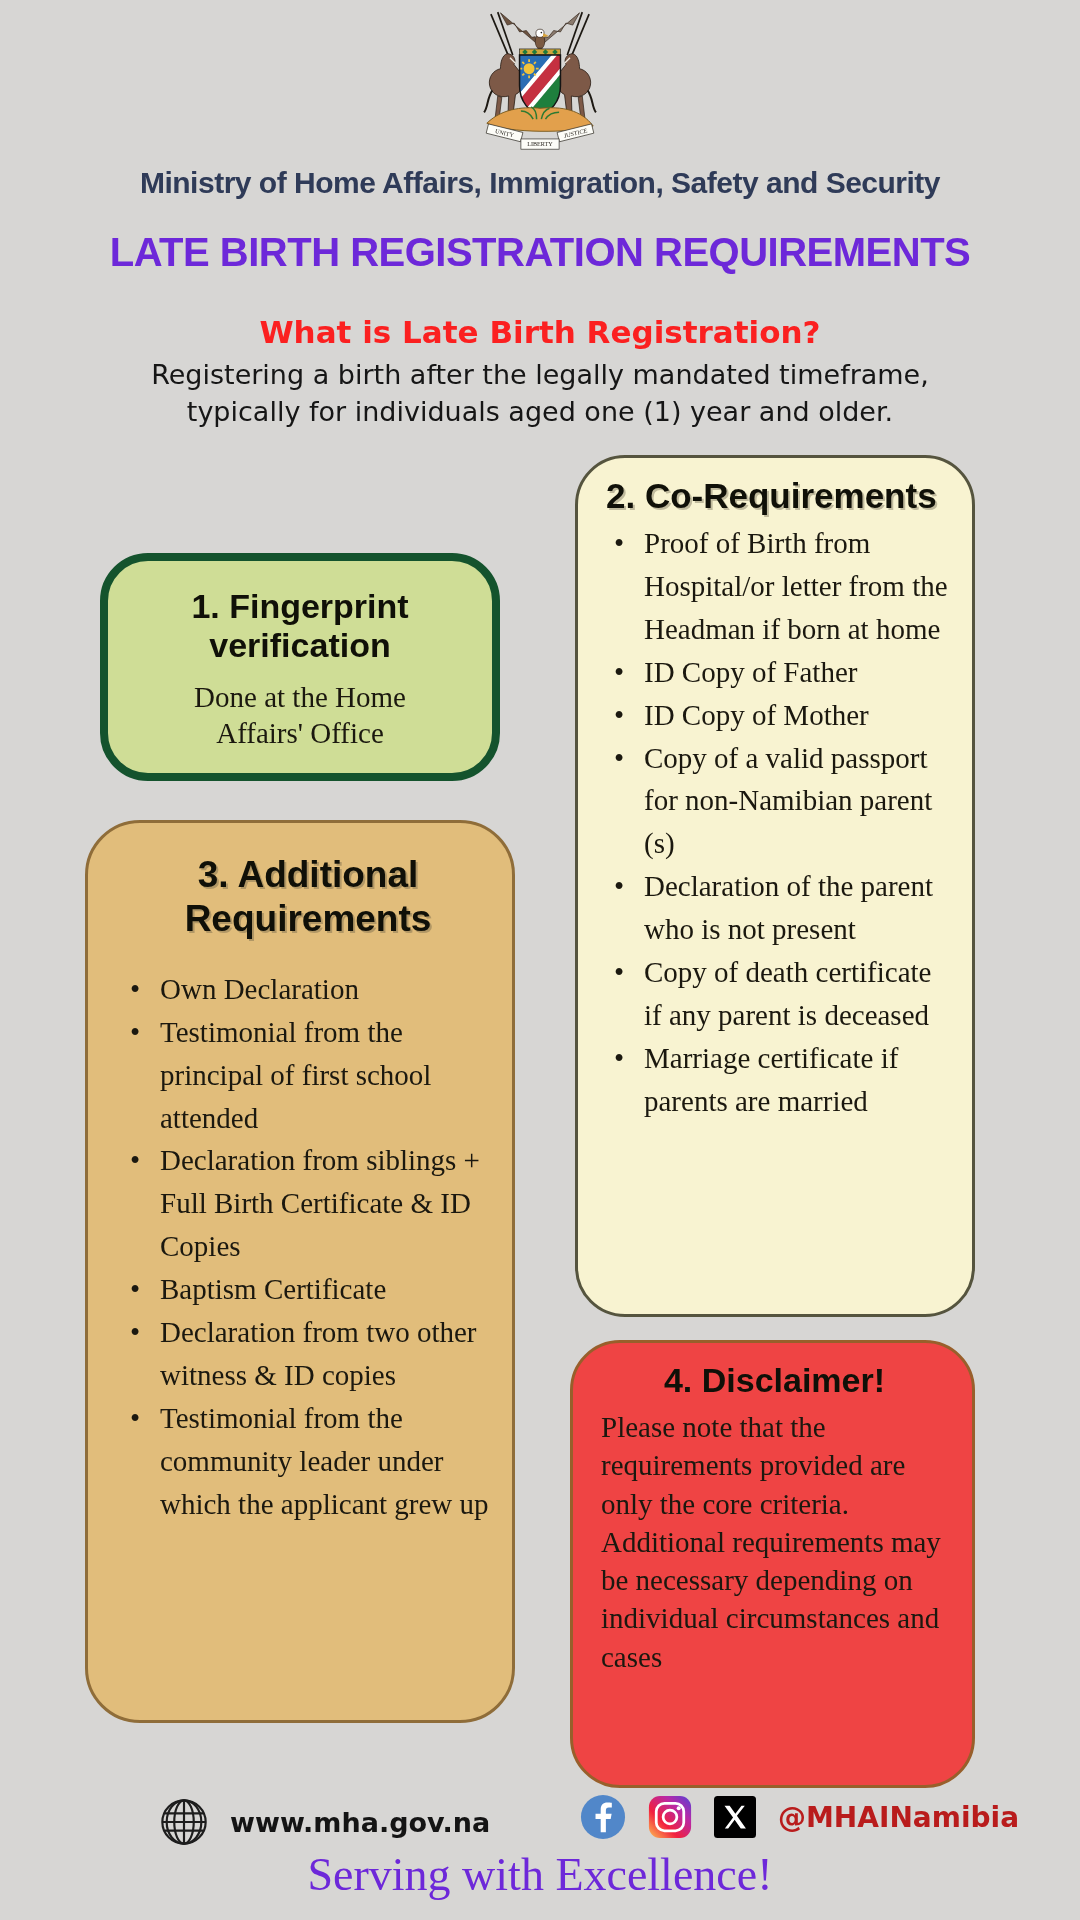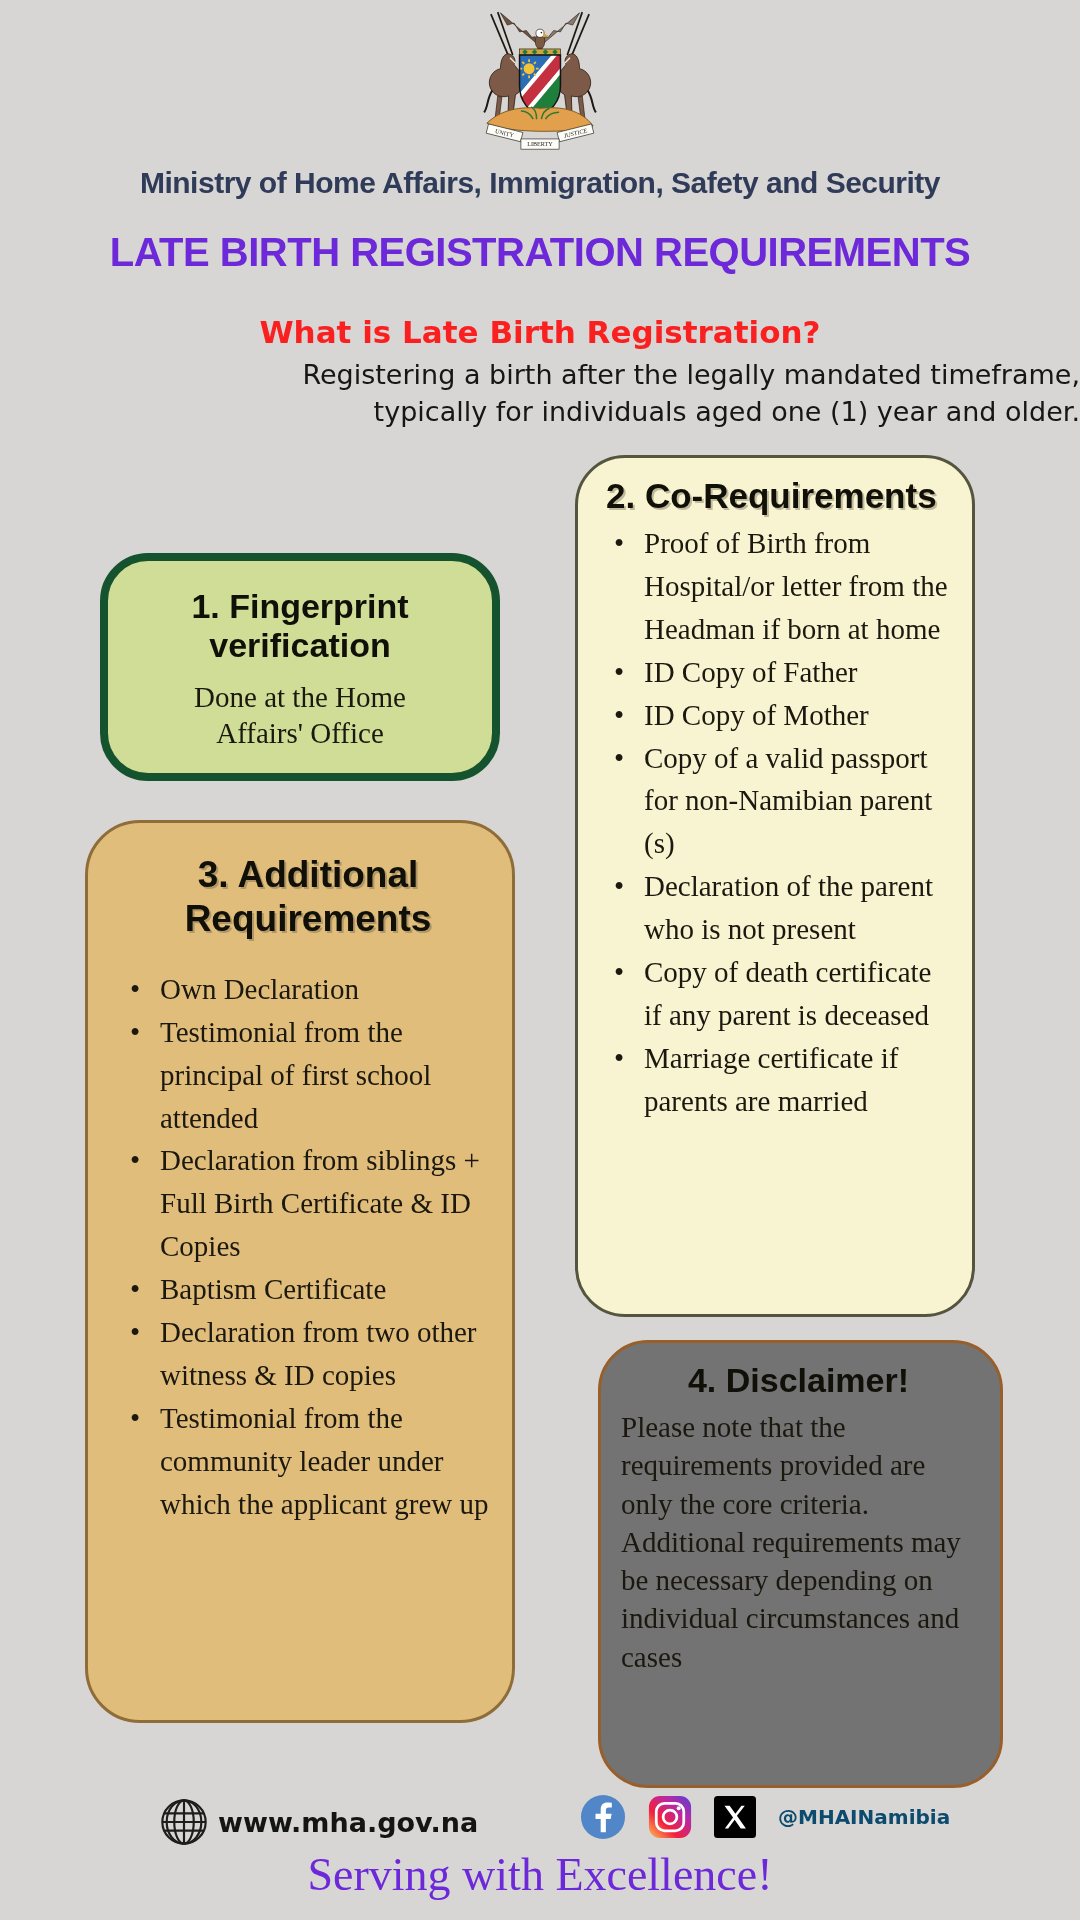--- a/index.html
+++ b/index.html
@@ -15,21 +15,21 @@
   }
   .main-title{
     position:absolute;top:230px;left:0;width:100%;text-align:center;
     font-weight:bold;font-size:40px;letter-spacing:-0.5px;color:#6d28d9;
   }
   .question{
     position:absolute;top:314px;left:0;width:100%;text-align:center;
     font-family:"DejaVu Sans",sans-serif;font-weight:bold;font-size:31px;color:#fb2020;
   }
   .definition{
-    position:absolute;top:356px;left:0;width:100%;text-align:right;
+    position:absolute;top:356px;left:0;width:100%;text-align:center;
     font-family:"DejaVu Sans",sans-serif;font-size:27px;line-height:1.38;color:#161616;
   }
   
   .box{position:absolute;box-sizing:border-box;border-radius:50px;}
   .box h2{
     margin:0;font-family:"Liberation Sans",sans-serif;font-weight:bold;color:#101008;
     text-shadow:2px 2px 0 rgba(90,80,60,0.35);
   }
   .serif{font-family:"Liberation Serif",serif;color:#1b180f;}
   .box-fingerprint{
@@ -45,45 +45,45 @@
     padding:18px 18px 0 28px;
   }
   .box-coreq h2{font-size:35px;margin-bottom:6px;}
   .box-additional{
     left:85px;top:820px;width:430px;height:903px;
     background:#e1bd7b;border:3px solid #8f6d39;border-radius:55px;
     padding:30px 18px 0 34px;
   }
   .box-additional h2{font-size:37px;text-align:center;line-height:1.2;margin-bottom:26px;}
   .box-disclaimer{
-    left:598px;top:1340px;width:405px;height:448px;
-    background:#737373;border:3px solid #985f2b;border-radius:50px;
-    padding:18px 24px 0 20px;
+    left:570px;top:1340px;width:405px;height:448px;
+    background:#ef4444;border:3px solid #985f2b;border-radius:50px;
+    padding:18px 24px 0 28px;
   }
   .box-disclaimer h2{font-size:34px;text-align:center;text-shadow:none;margin-bottom:8px;}
   .box-disclaimer .body{font-size:29px;line-height:1.32;}
   ul.bullets{list-style:none;margin:0;padding:0;}
   ul.bullets li{
     position:relative;padding-left:38px;font-size:29px;line-height:1.48;
   }
   ul.bullets li::before{
     content:"\2022";position:absolute;left:8px;top:0;font-size:29px;color:#1b180f;
   }
   
   .footer-left{
-    position:absolute;left:158px;top:1796px;display:flex;align-items:center;gap:8px;
+    position:absolute;left:158px;top:1796px;display:flex;align-items:center;gap:20px;
   }
   .website{
     font-family:"DejaVu Sans",sans-serif;font-weight:bold;font-size:27px;color:#141414;
   }
   .footer-right{
     position:absolute;left:580px;top:1794px;display:flex;align-items:center;gap:22px;
   }
   .handle{
-    font-family:"DejaVu Sans",sans-serif;font-weight:bold;font-size:20px;color:#0c4a6e;
+    font-family:"DejaVu Sans",sans-serif;font-weight:bold;font-size:28px;color:#b91c1c;
   }
   .tagline{
     position:absolute;top:1848px;left:0;width:100%;text-align:center;
     font-family:"Liberation Serif",serif;font-size:46px;color:#6d28d9;
   }
 </style>
 </head>
 <body>
 
 <div class="poster">

